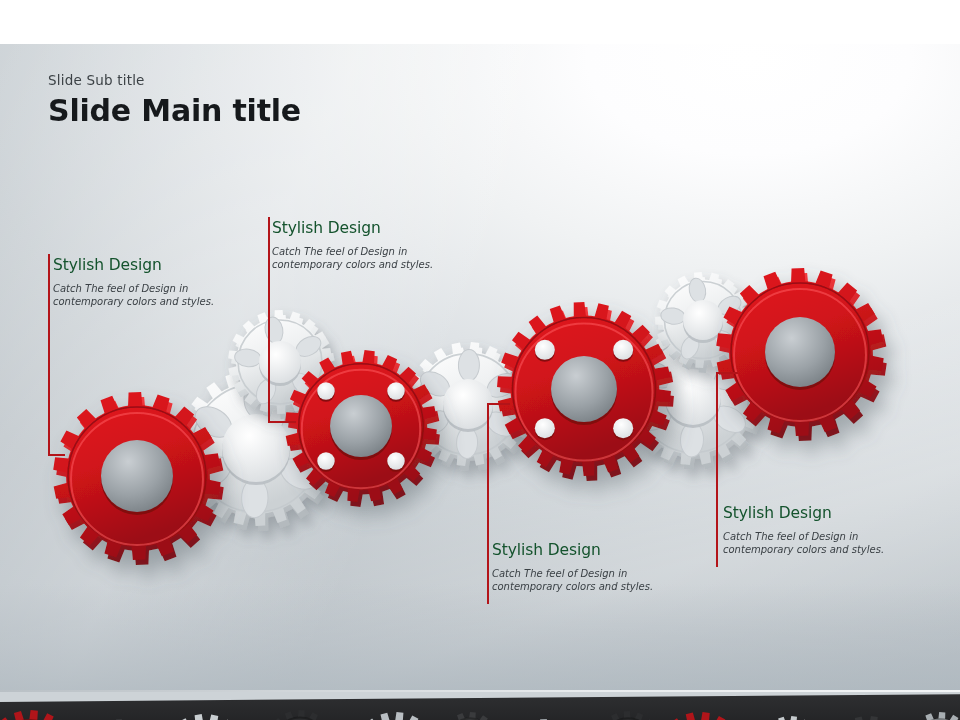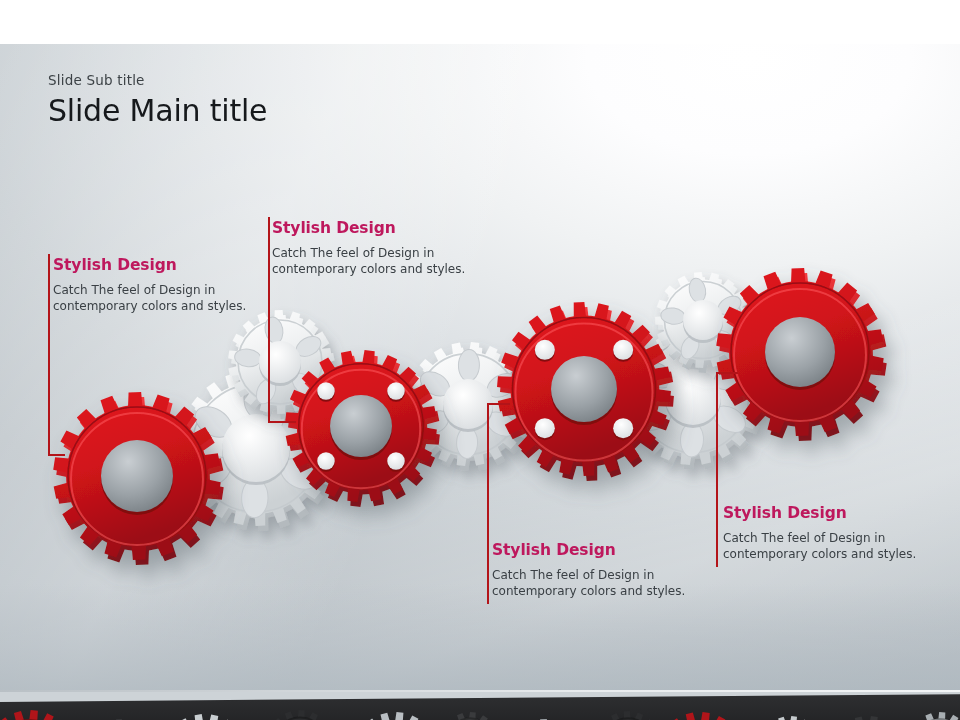--- a/index.html
+++ b/index.html
@@ -28,36 +28,37 @@
     position:absolute;left:0;right:0;top:540px;bottom:68px;
     background:linear-gradient(180deg, rgba(180,189,196,0) 0%, rgba(176,185,192,.45) 55%, rgba(172,182,189,.75) 100%);
   }
 
   
   .hdr{position:absolute;left:48px;top:28px;width:880px;}
   .sub-title{
     font-size:13.5px;color:#3c4246;letter-spacing:.2px;line-height:1.2;
   }
   .main-title{
-    font-size:30px;font-weight:normal;color:#16191c;letter-spacing:-.2px;
+    font-size:30px;font-weight:bold;color:#16191c;letter-spacing:-.2px;
     line-height:1.15;margin-top:6px;
   }
   .lead{
     font-size:14.5px;color:#2f3539;letter-spacing:.05px;margin-top:10px;line-height:1.2;
   }
 
   
   .callout{position:absolute;}
   .callout .c-title{
-    font-size:15.5px;font-weight:bold;color:#be185d;letter-spacing:-.1px;
+    font-size:15.5px;font-weight:normal;color:#14532d;letter-spacing:-.1px;
     line-height:1.2;white-space:nowrap;
   }
   .callout .c-body{
-    font-size:12px;color:#3a4045;line-height:1.35;margin-top:7px;
+    font-size:10px;color:#3a4045;line-height:1.35;margin-top:7px;
     white-space:pre-line;
+    font-style:italic;
   }
   
   .leader{position:absolute;background:#b31419;}
   .leader.v{width:1.6px;}
   .leader.h{height:1.6px;}
 
   
   .gear{position:absolute;}
   .gear svg{display:block;overflow:visible;}
 

